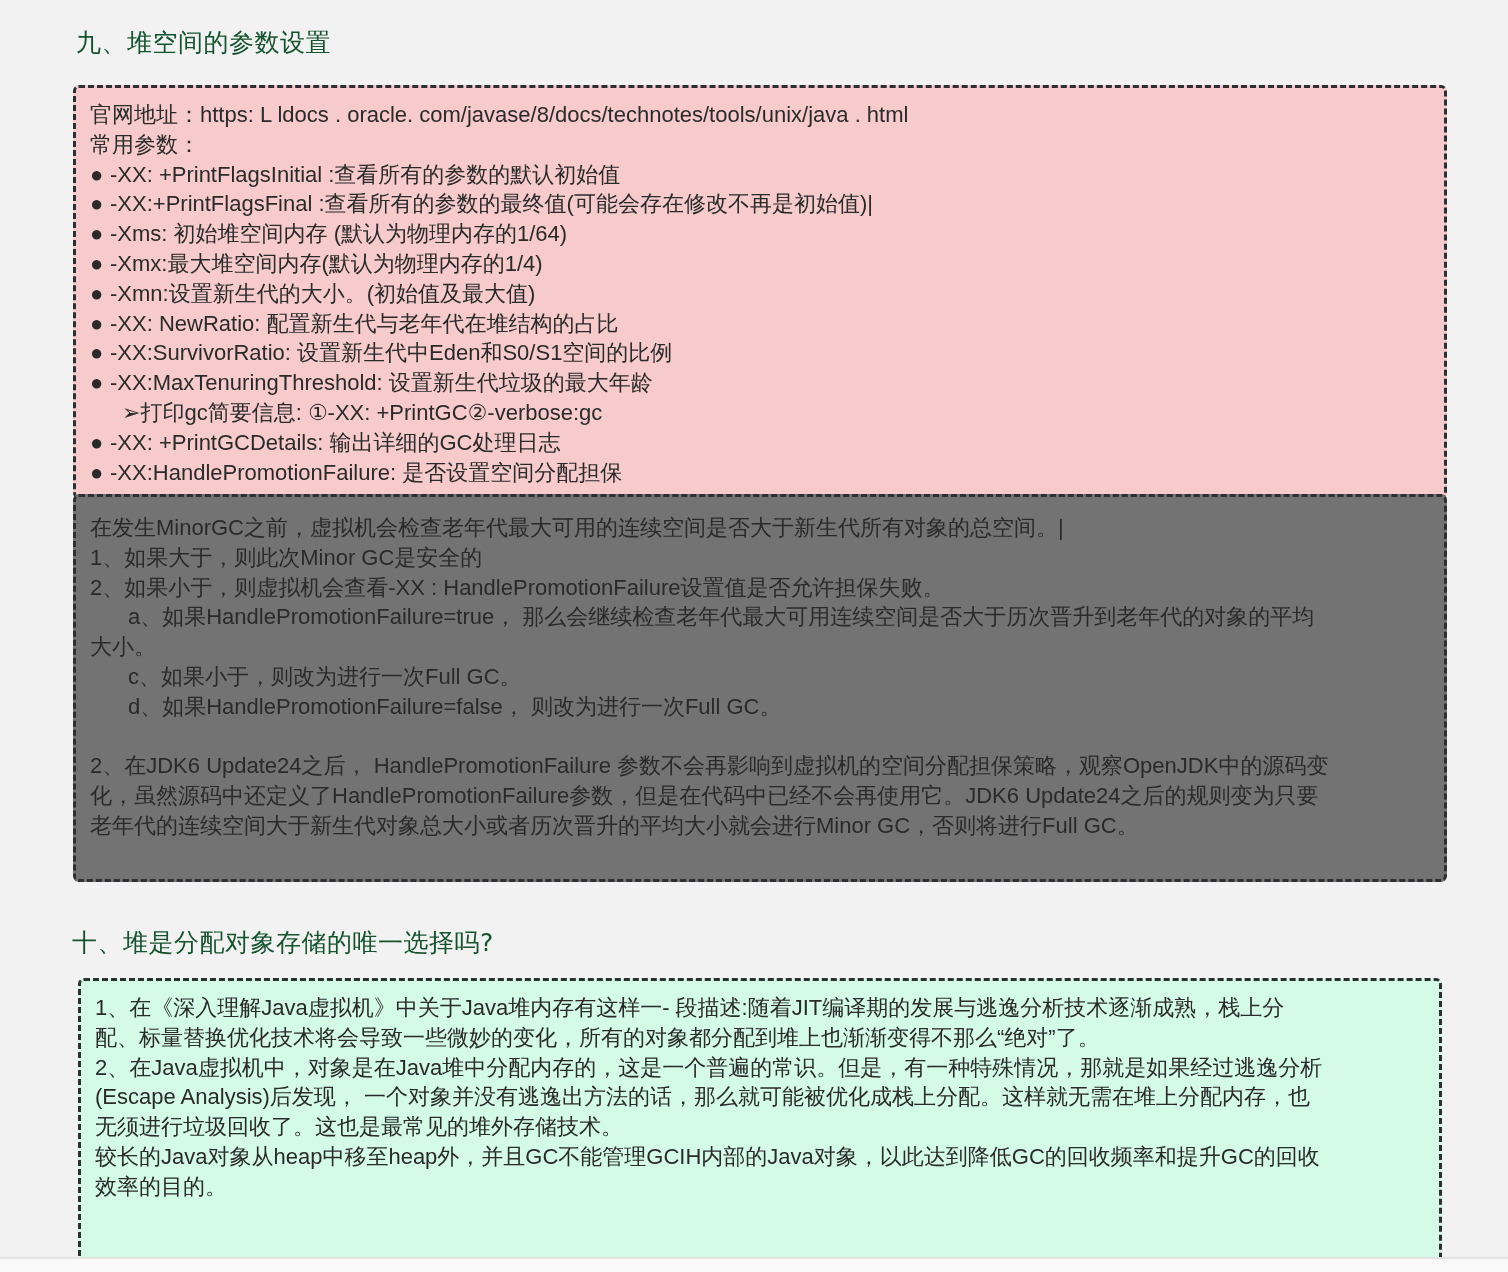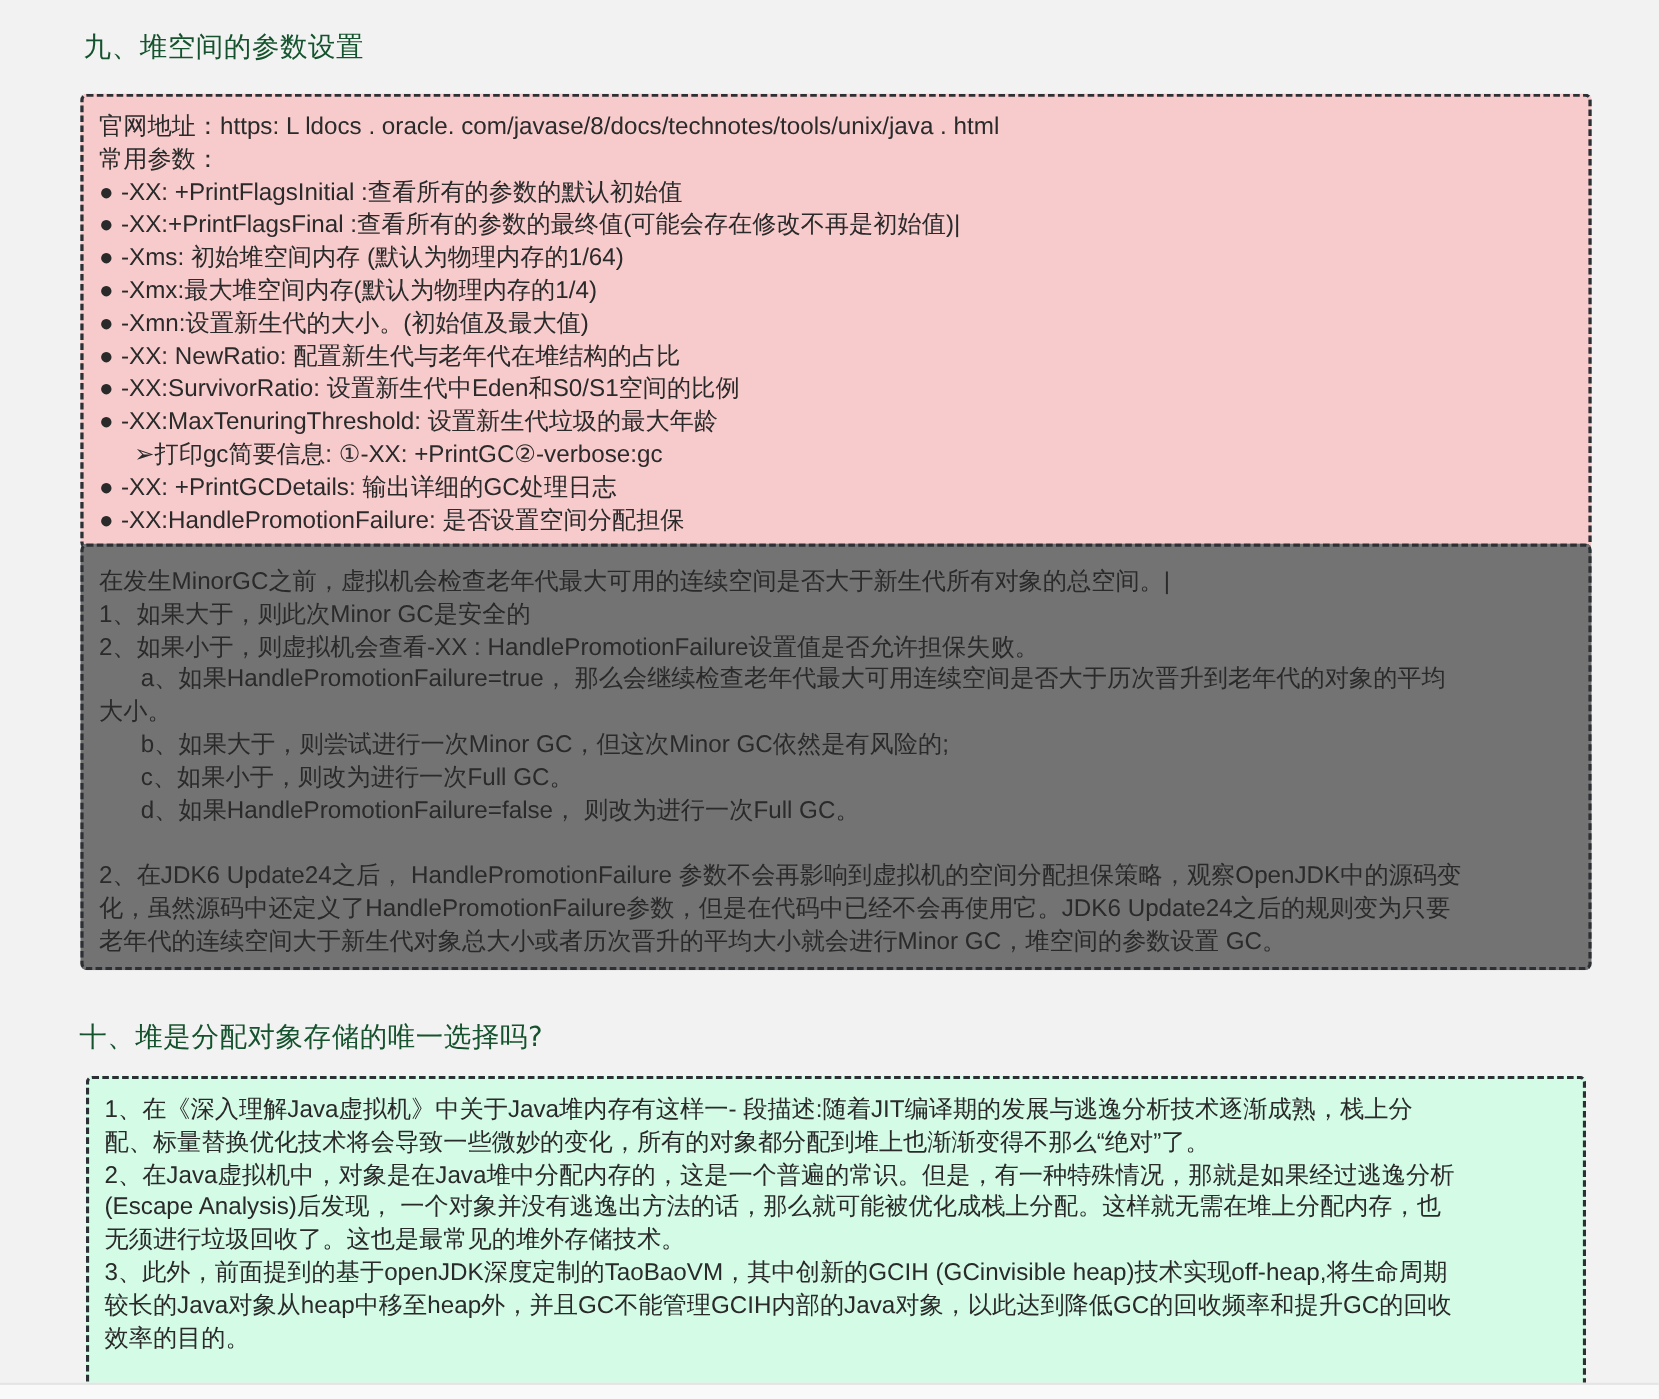--- a/index.html
+++ b/index.html
@@ -93,35 +93,33 @@
   <span class="line"><span class="bullet-mark">●</span><span>-XX: +PrintGCDetails: 输出详细的GC处理日志</span></span>
   <span class="line"><span class="bullet-mark">●</span><span>-XX:HandlePromotionFailure: 是否设置空间分配担保</span></span>
 </div>
 
 <div class="box" id="box-guarantee">
   <span class="line">在发生MinorGC之前，虚拟机会检查老年代最大可用的连续空间是否大于新生代所有对象的总空间。|</span>
   <span class="line">1、如果大于，则此次Minor GC是安全的</span>
   <span class="line">2、如果小于，则虚拟机会查看-XX : HandlePromotionFailure设置值是否允许担保失败。</span>
   <span class="line indent1">a、如果HandlePromotionFailure=true， 那么会继续检查老年代最大可用连续空间是否大于历次晋升到老年代的对象的平均</span>
   <span class="line">大小。</span>
-  <span class="line indent1">b、如果大于，则尝试进行一次Minor GC，但这次Minor GC依然是有风险的;</span>
   <span class="line indent1">c、如果小于，则改为进行一次Full GC。</span>
   <span class="line indent1">d、如果HandlePromotionFailure=false， 则改为进行一次Full GC。</span>
   <span class="blank" style="display:block;"></span>
   <span class="line">2、在JDK6 Update24之后， HandlePromotionFailure 参数不会再影响到虚拟机的空间分配担保策略，观察OpenJDK中的源码变</span>
   <span class="line">化，虽然源码中还定义了HandlePromotionFailure参数，但是在代码中已经不会再使用它。JDK6 Update24之后的规则变为只要</span>
-  <span class="line">老年代的连续空间大于新生代对象总大小或者历次晋升的平均大小就会进行Minor GC，堆空间的参数设置 GC。</span>
+  <span class="line">老年代的连续空间大于新生代对象总大小或者历次晋升的平均大小就会进行Minor GC，否则将进行Full GC。</span>
 </div>
 
 <h2 class="heading" style="left:72px; top:926px;">十、堆是分配对象存储的唯一选择吗?</h2>
 
 <div class="box" id="box-escape">
   <span class="line">1、在《深入理解Java虚拟机》中关于Java堆内存有这样一- 段描述:随着JIT编译期的发展与逃逸分析技术逐渐成熟，栈上分</span>
   <span class="line">配、标量替换优化技术将会导致一些微妙的变化，所有的对象都分配到堆上也渐渐变得不那么“绝对”了。</span>
   <span class="line">2、在Java虚拟机中，对象是在Java堆中分配内存的，这是一个普遍的常识。但是，有一种特殊情况，那就是如果经过逃逸分析</span>
   <span class="line">(Escape Analysis)后发现， 一个对象并没有逃逸出方法的话，那么就可能被优化成栈上分配。这样就无需在堆上分配内存，也</span>
   <span class="line">无须进行垃圾回收了。这也是最常见的堆外存储技术。</span>
-  <span class="line">3、此外，前面提到的基于openJDK深度定制的TaoBaoVM，其中创新的GCIH (GCinvisible heap)技术实现off-heap,将生命周期</span>
   <span class="line">较长的Java对象从heap中移至heap外，并且GC不能管理GCIH内部的Java对象，以此达到降低GC的回收频率和提升GC的回收</span>
   <span class="line">效率的目的。</span>
 </div>
 
 <div class="footer-strip"></div>
 
 </body></html>

